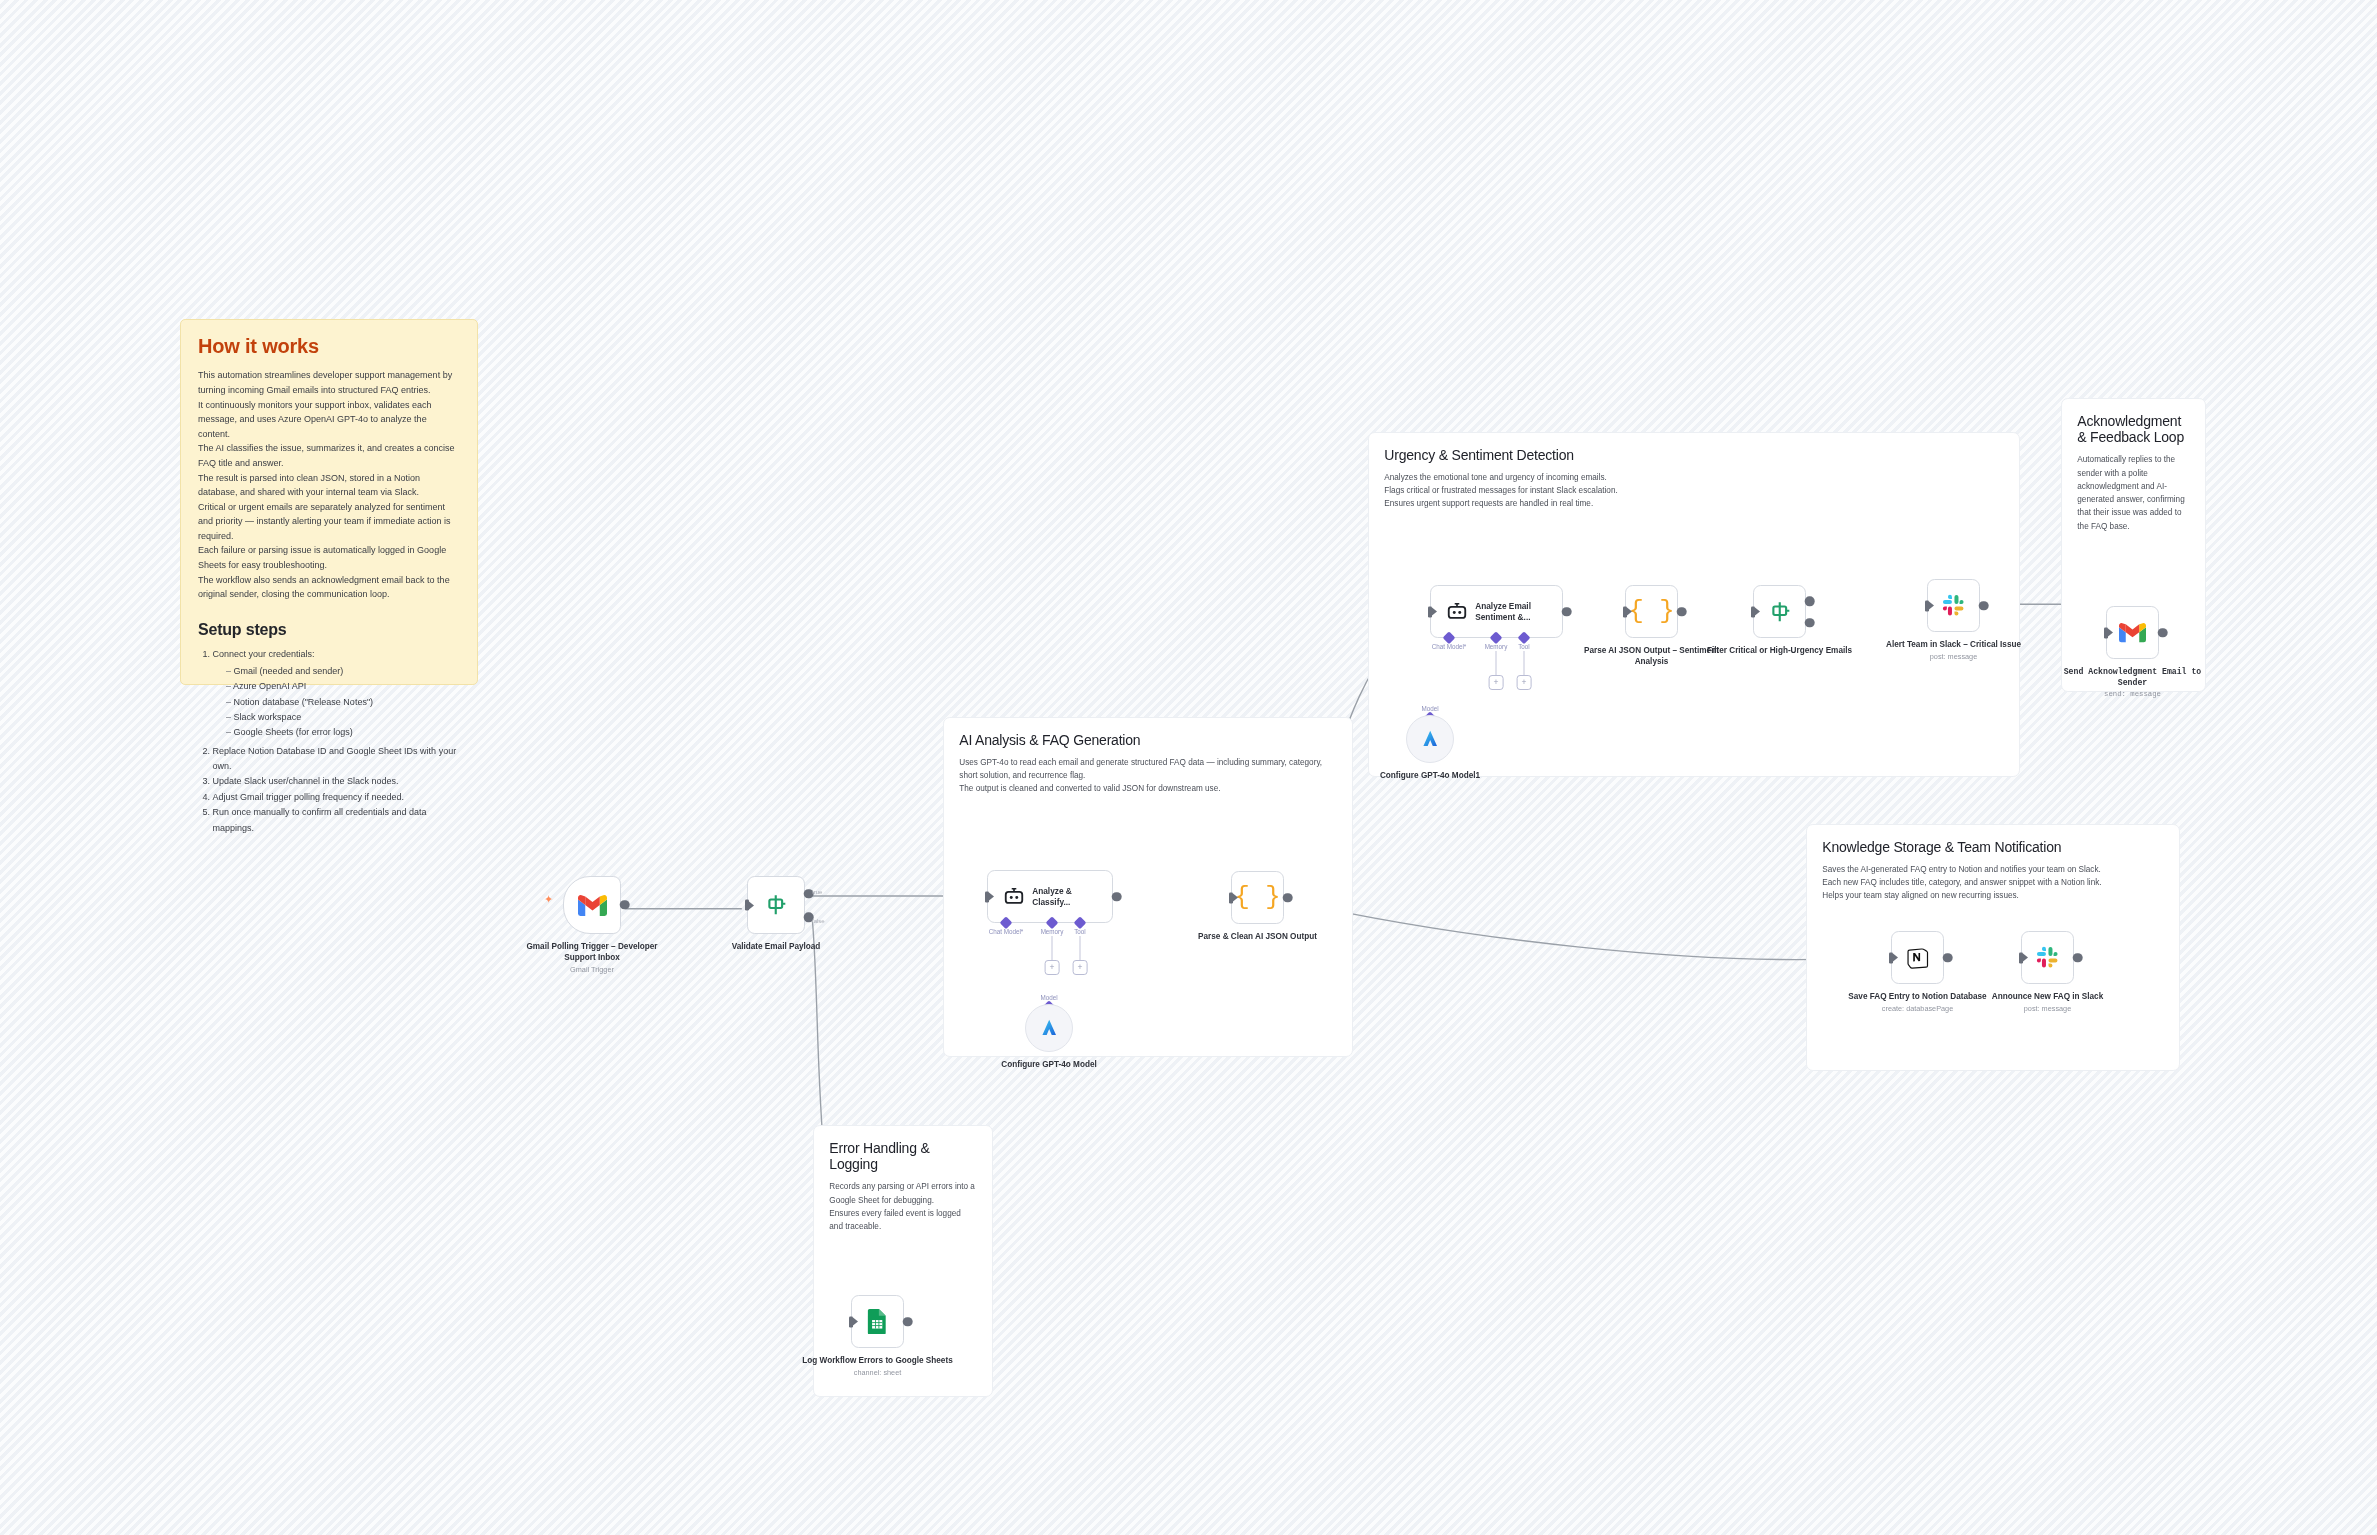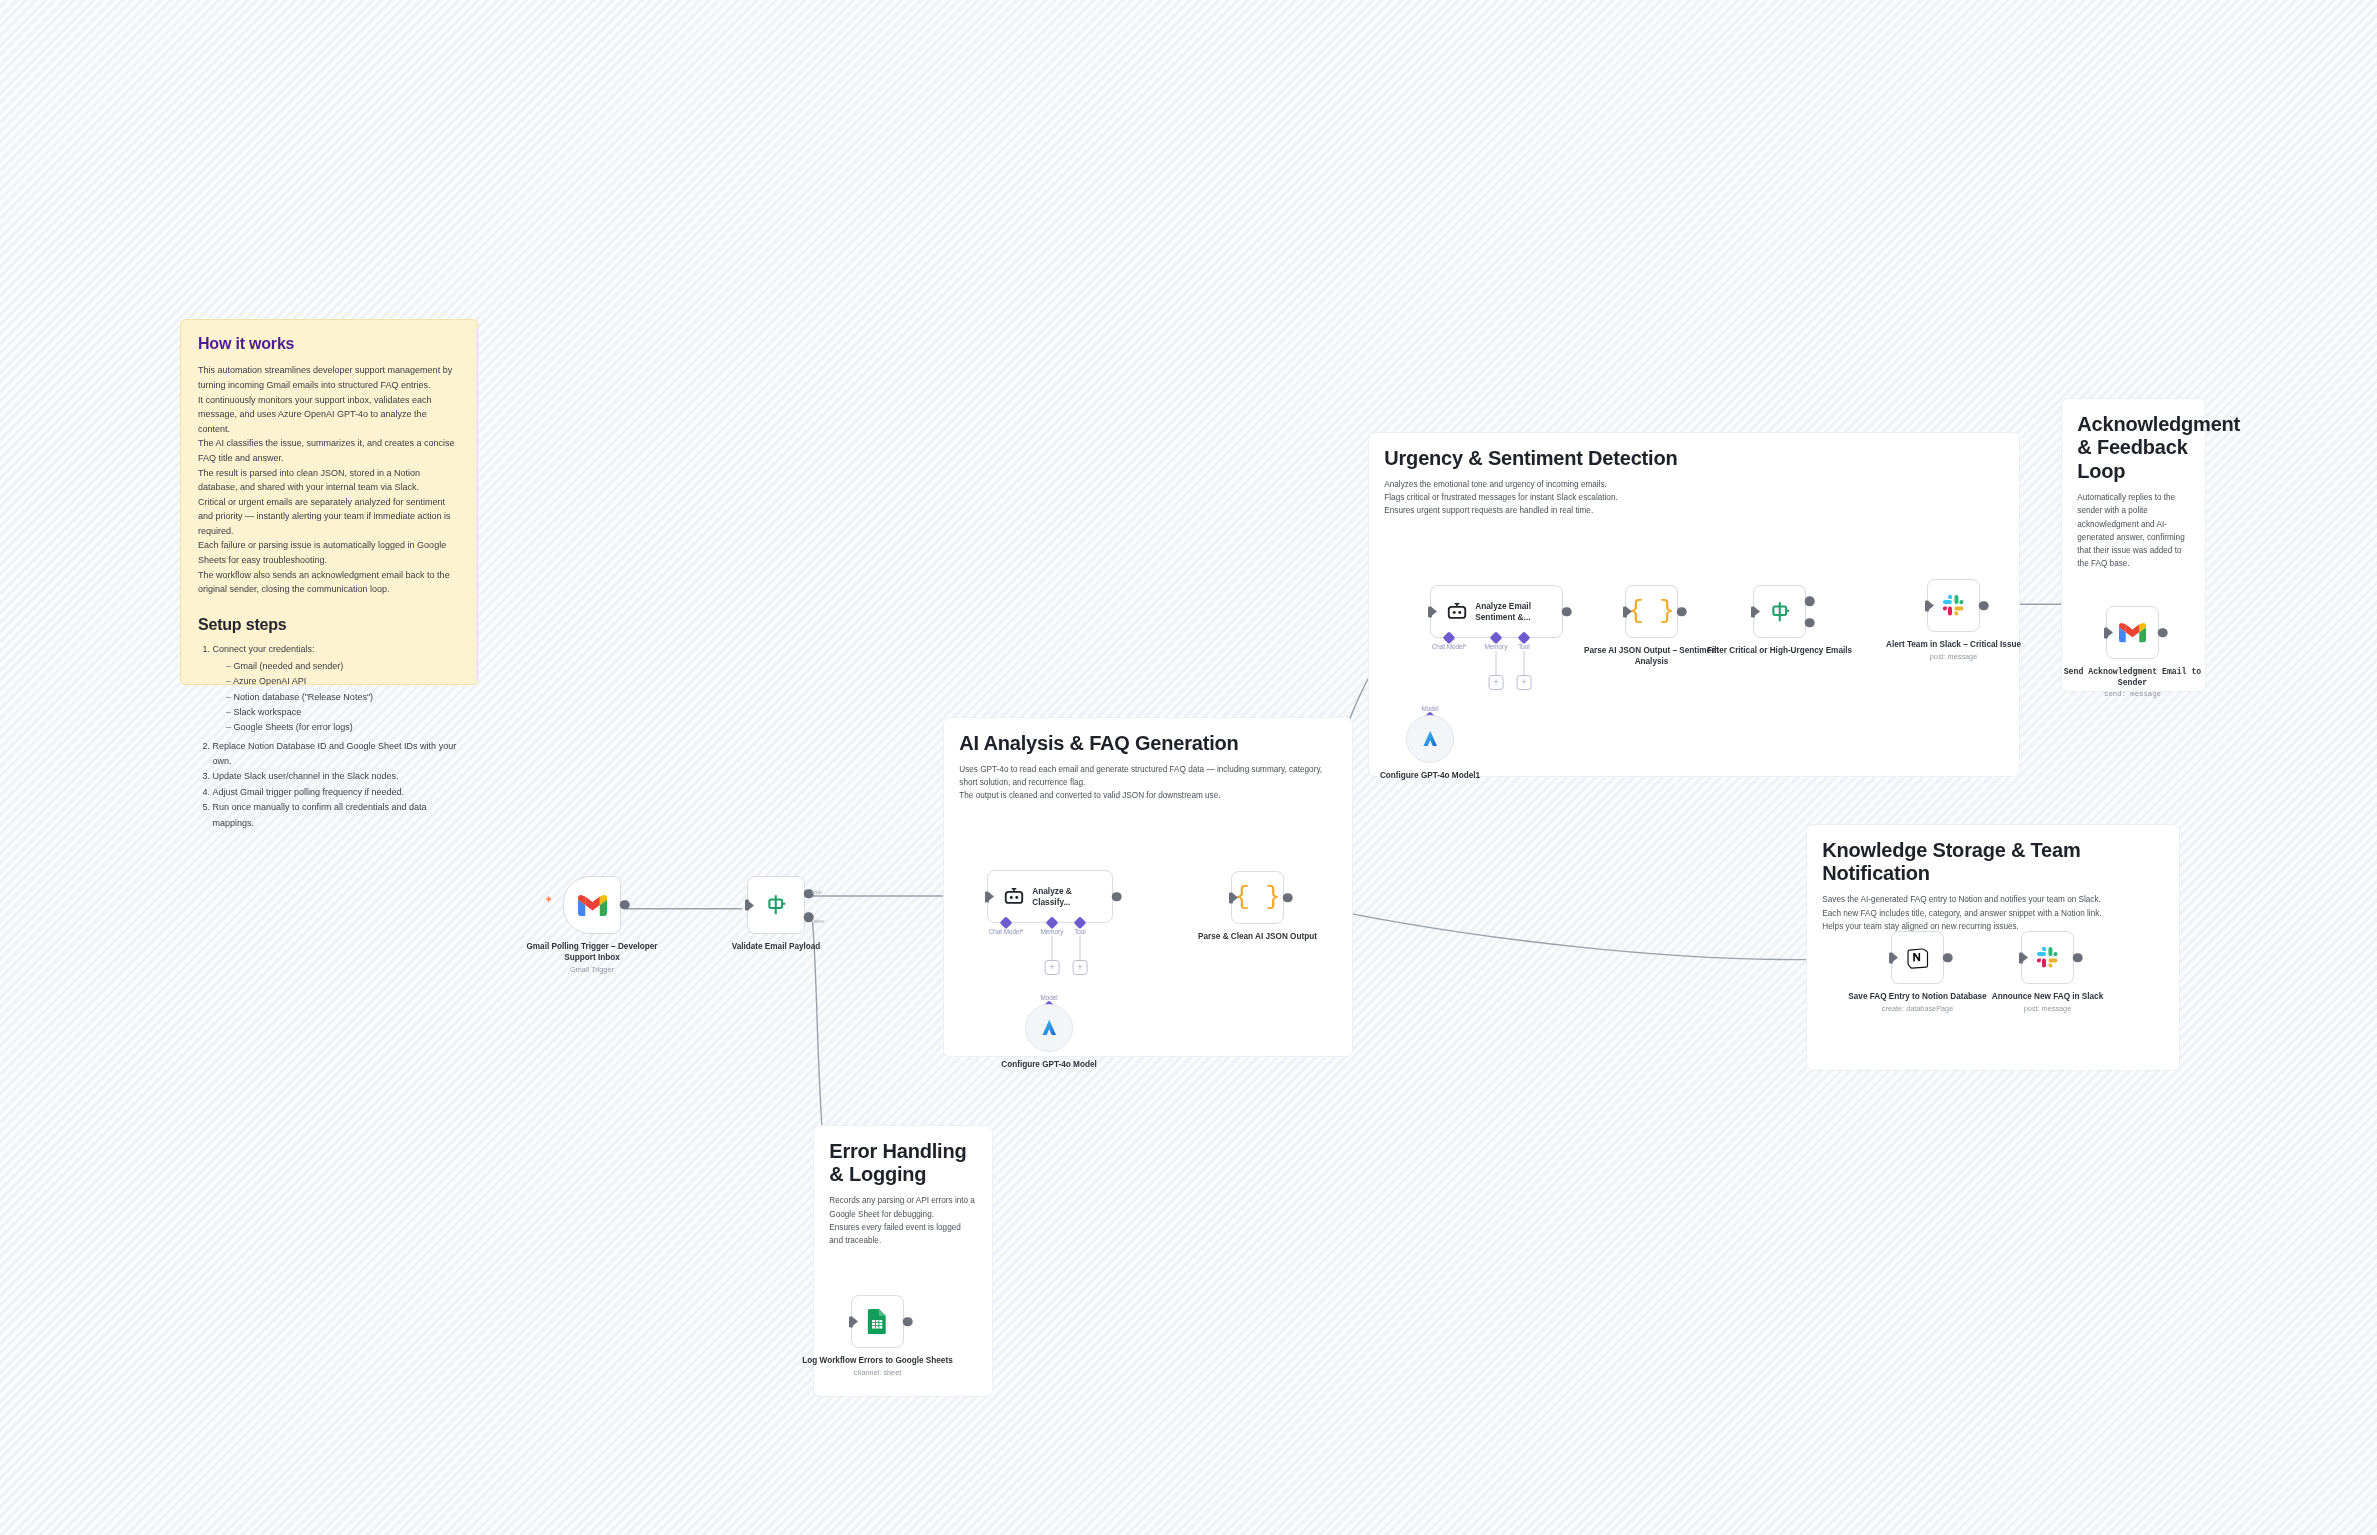--- a/index.html
+++ b/index.html
@@ -26,24 +26,24 @@
     position: absolute;
     background: #fdf3d0;
     border: 0.9px solid #f2e2a8;
     border-radius: 5.1px;
     padding: 15.3px 17px 19px 17px;
     box-sizing: border-box;
     color: #31343b;
   }
   .sticky h2 {
     margin: 0 0 10.2px 0;
-    font-size: 16px;
+    font-size: 20px;
     font-weight: 700;
     letter-spacing: -0.2px;
-    color: #4c1d95;
+    color: #c2410c;
   }
   .sticky h3 {
     margin: 19px 0 8.5px 0;
     font-size: 16px;
     font-weight: 700;
     letter-spacing: -0.2px;
     color: #24262b;
   }
   .sticky p {
     margin: 0;
@@ -70,22 +70,22 @@
   .panel {
     position: absolute;
     background: #ffffff;
     border: 0.9px solid #eceff3;
     border-radius: 6.8px;
     box-sizing: border-box;
     padding: 13.6px 15.3px;
   }
   .panel h2 {
     margin: 0 0 7.7px 0;
-    font-size: 20px;
-    font-weight: 700;
+    font-size: 14px;
+    font-weight: 400;
     letter-spacing: -0.2px;
     color: #20222a;
     line-height: 1.18;
   }
   .panel p {
     margin: 0;
     font-size: 8.2px;
     line-height: 1.62;
     color: #4b4f58;
   }

